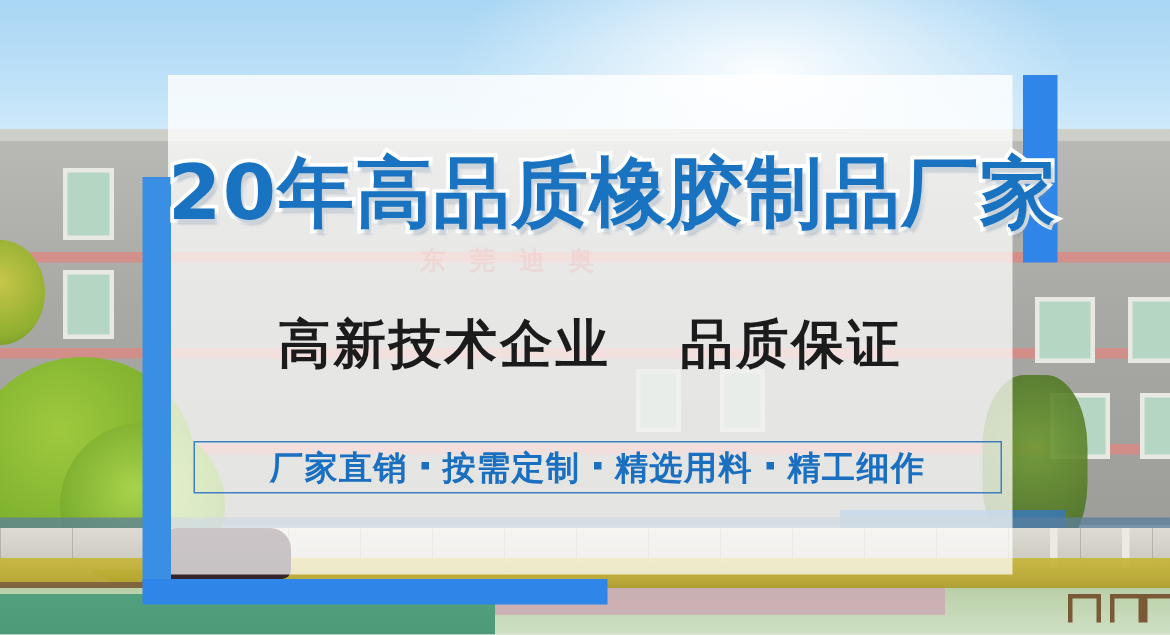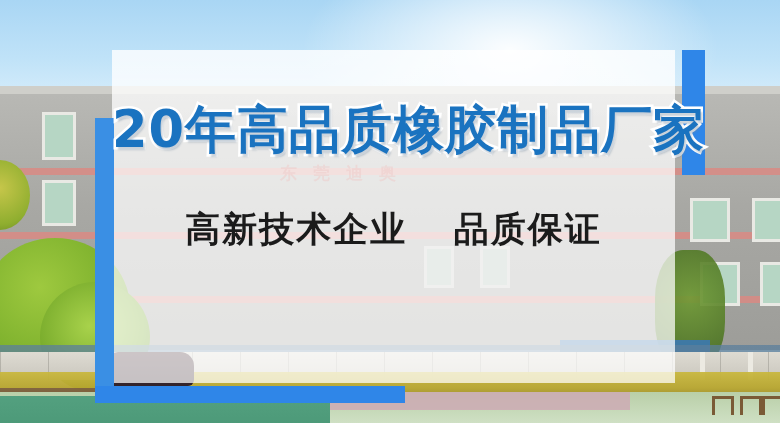--- a/index.html
+++ b/index.html
@@ -147,14 +147,25 @@
   <div class="bar-bottom"></div>
 
   <div class="headline">20年高品质橡胶制品厂家</div>
 
   <div class="subline">
     <span>高新技术企业</span>
     <span class="gap"></span>
     <span>品质保证</span>
   </div>
 
+  <div class="tagbox">
+    <div class="tagline" id="tagline">
+        <span>厂家直销</span>
+        <span class="dot"></span>
+        <span>按需定制</span>
+        <span class="dot"></span>
+        <span>精选用料</span>
+        <span class="dot"></span>
+        <span>精工细作</span>
+      </div>
+  </div>
 
 </div>
 
 </body></html>

